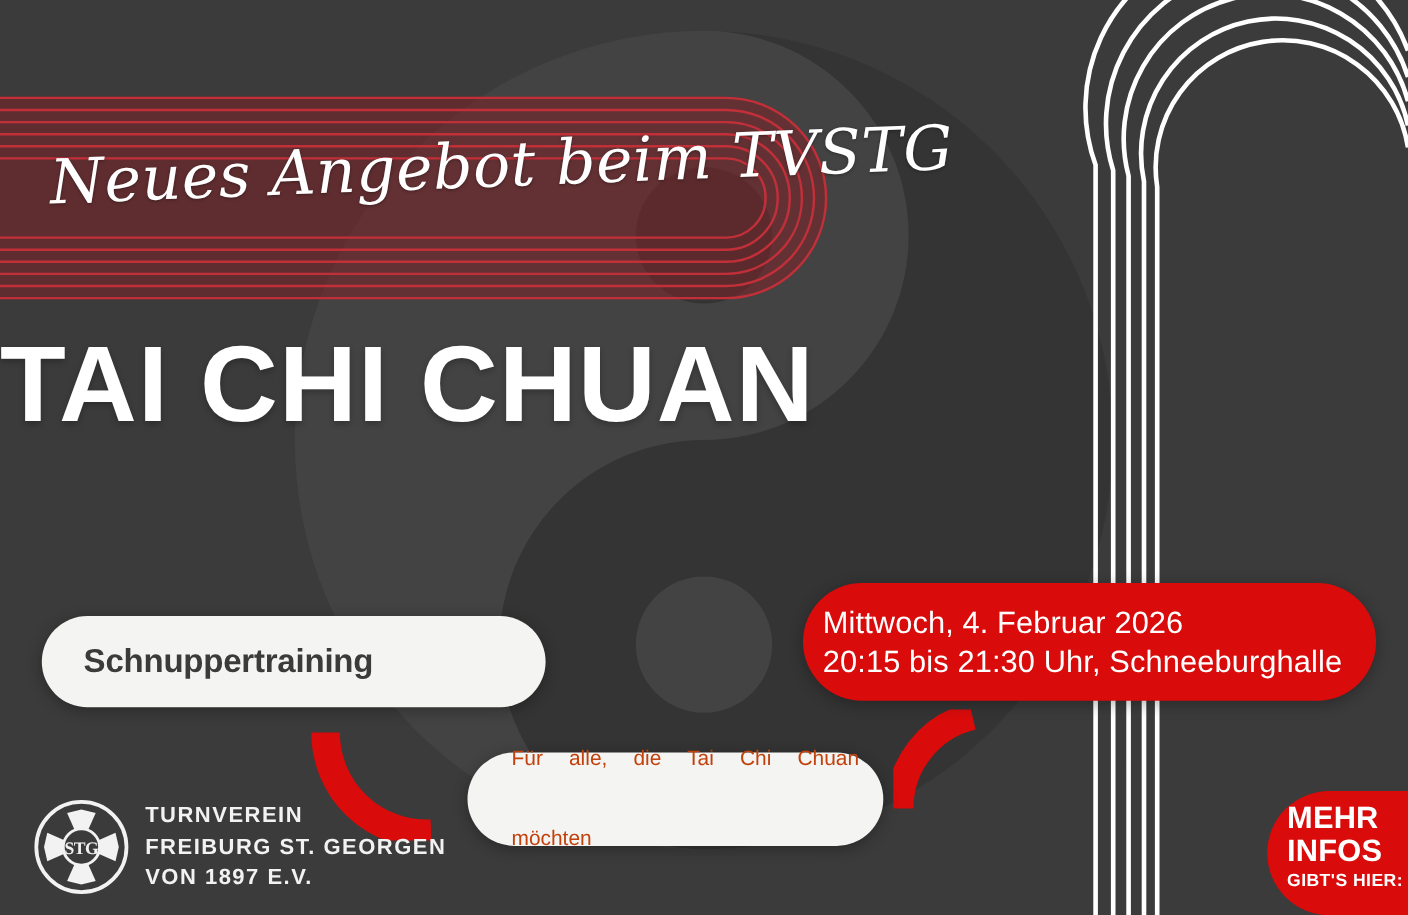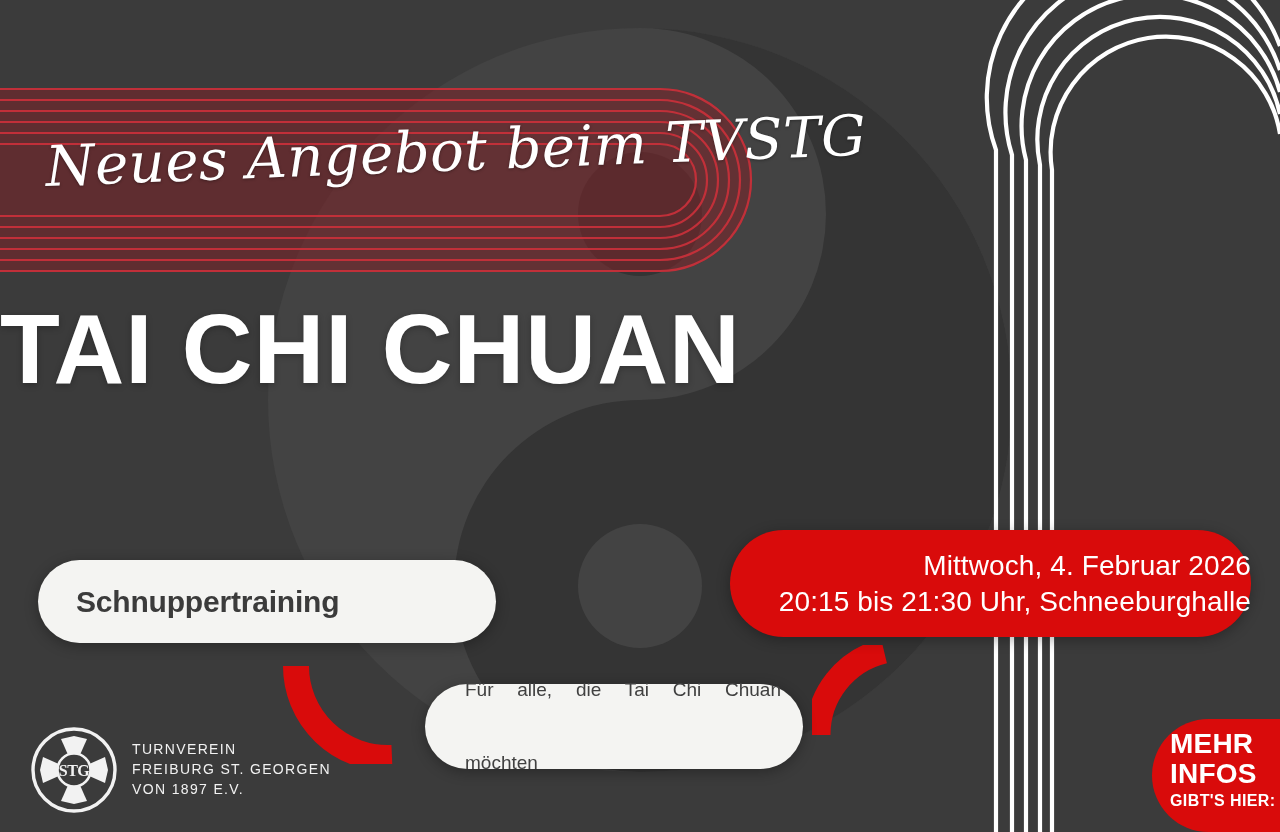--- a/index.html
+++ b/index.html
@@ -63,46 +63,46 @@
 
   #pill-schnupper{
     left:38px;top:560px;width:458px;height:83px;
     padding:0 0 0 38px;
     font-size:30px;font-weight:700;letter-spacing:-0.2px;
   }
 
   #pill-date{
     left:730px;top:530px;width:521px;height:107px;
     padding:0 0 0 18px;
-    flex-direction:column;align-items:flex-end;justify-content:center;
+    flex-direction:column;align-items:flex-start;justify-content:center;
   }
   #pill-date .ln{font-size:28px;font-weight:400;line-height:1.28;letter-spacing:0.1px;}
 
   #pill-info{
     left:425px;top:684px;width:378px;height:85px;
     padding:0 22px 0 40px;
     flex-direction:column;align-items:stretch;justify-content:center;
   }
   #pill-info .ln{
-    font-size:19px;line-height:1.30;color:#404040;font-weight:400;
+    font-size:19px;line-height:1.30;color:#c2410c;font-weight:400;
     text-align:justify;text-align-last:justify;
   }
   #pill-info .ln.last{text-align-last:left;margin-top:48px;}
 
   
   .arc{position:absolute;pointer-events:none;}
   #arc-left{left:282px;top:660px;width:116px;height:104px;}
   #arc-right{left:812px;top:645px;width:86px;height:98px;}
 
   
   #logo{position:absolute;left:30px;top:726px;display:flex;align-items:center;gap:14px;}
   #logo .mark{width:88px;height:88px;flex:0 0 88px;}
   #logo .words{
     color:#f2f2f2;
-    font-size:14px;font-weight:400;letter-spacing:1.35px;line-height:1.42;
+    font-size:20px;font-weight:700;letter-spacing:1.35px;line-height:1.42;
     text-transform:uppercase;
   }
 
   
   #badge{
     position:absolute;left:1152px;top:719px;width:190px;height:113px;
     background:#d90b0b;border-radius:60px 0 0 60px;
     padding:10px 0 0 18px;
     color:#ffffff;
   }

